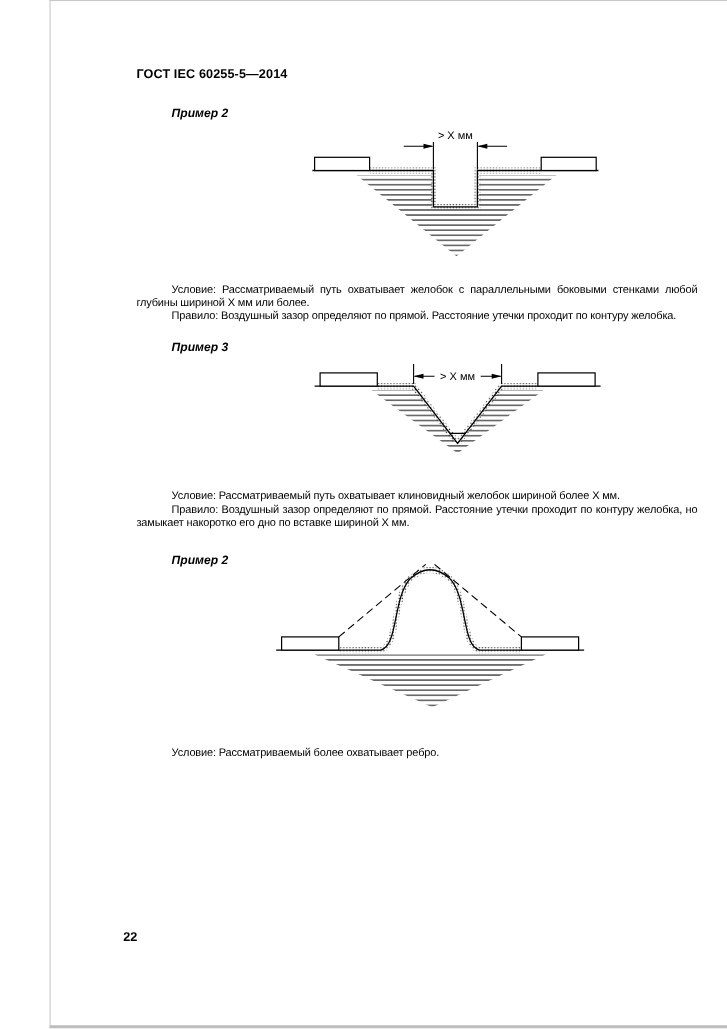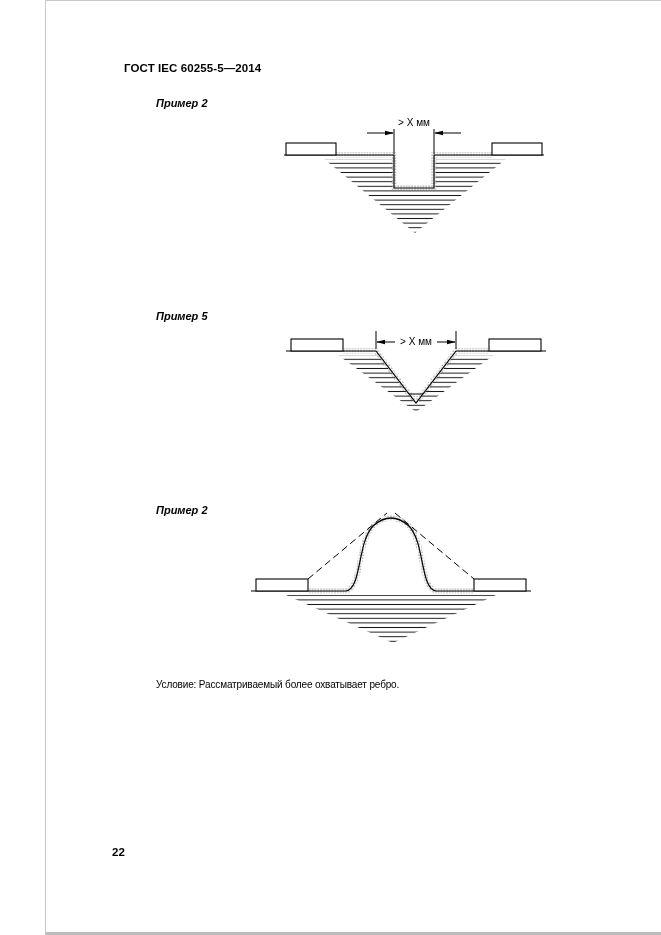--- a/index.html
+++ b/index.html
@@ -66,22 +66,26 @@
         <line x1="160" y1="14" x2="160" y2="39"></line>
         <line x1="93" y1="18" x2="119" y2="18"></line>
         <line x1="161" y1="18" x2="187" y2="18"></line>
         <polygon points="120,18 111,15.7 111,20.3" fill="#000" stroke="none"></polygon>
         <polygon points="160,18 169,15.7 169,20.3" fill="#000" stroke="none"></polygon>
       </g>
       <text x="140" y="11" text-anchor="middle">&gt; X мм</text>
     </svg>
   </div>
 
+  <div class="paras" style="top:257px;">
+    <p>Условие: Рассматриваемый путь охватывает желобок с параллельными боковыми стенками любой глубины шириной X мм или более.</p>
+    <p>Правило: Воздушный зазор определяют по прямой. Расстояние утечки проходит по контуру желобка.</p>
+  </div>
 
-  <div class="ex-title" style="top:309px;">Пример 5</div>
+  <div class="ex-title" style="top:309px;">Пример 3</div>
 
   <div class="fig" style="top:310px; left:230px;">
     <svg width="280" height="108" viewBox="0 0 280 108">
       <defs>
         <pattern id="dots2" width="2.8" height="2.8" patternUnits="userSpaceOnUse">
           <circle cx="1" cy="1" r="0.65" fill="#3a3a3a"></circle>
         </pattern>
         <pattern id="hat2" width="9" height="4.6" patternUnits="userSpaceOnUse">
           <rect x="0" y="1.8" width="9" height="1" fill="#1a1a1a"></rect>
         </pattern>
@@ -98,20 +102,24 @@
         <line x1="180" y1="20" x2="180" y2="38"></line>
         <line x1="101" y1="31" x2="119" y2="31"></line>
         <line x1="161" y1="31" x2="179" y2="31"></line>
         <polygon points="100,31 109,28.7 109,33.3" fill="#000" stroke="none"></polygon>
         <polygon points="180,31 171,28.7 171,33.3" fill="#000" stroke="none"></polygon>
       </g>
       <text x="140" y="34" text-anchor="middle">&gt; X мм</text>
     </svg>
   </div>
 
+  <div class="paras" style="top:445px;">
+    <p>Условие: Рассматриваемый путь охватывает клиновидный желобок шириной более X мм.</p>
+    <p>Правило: Воздушный зазор определяют по прямой. Расстояние утечки проходит по контуру желобка, но замыкает накоротко его дно по вставке шириной X мм.</p>
+  </div>
 
   <div class="ex-title" style="top:503px;">Пример 2</div>
 
   <div class="fig" style="top:500px; left:190px;">
     <svg width="310" height="150" viewBox="0 0 310 150">
       <defs>
         <pattern id="dots3" width="2.8" height="2.8" patternUnits="userSpaceOnUse">
           <circle cx="1" cy="1" r="0.65" fill="#3a3a3a"></circle>
         </pattern>
         <pattern id="hat3" width="9" height="4.6" patternUnits="userSpaceOnUse">

